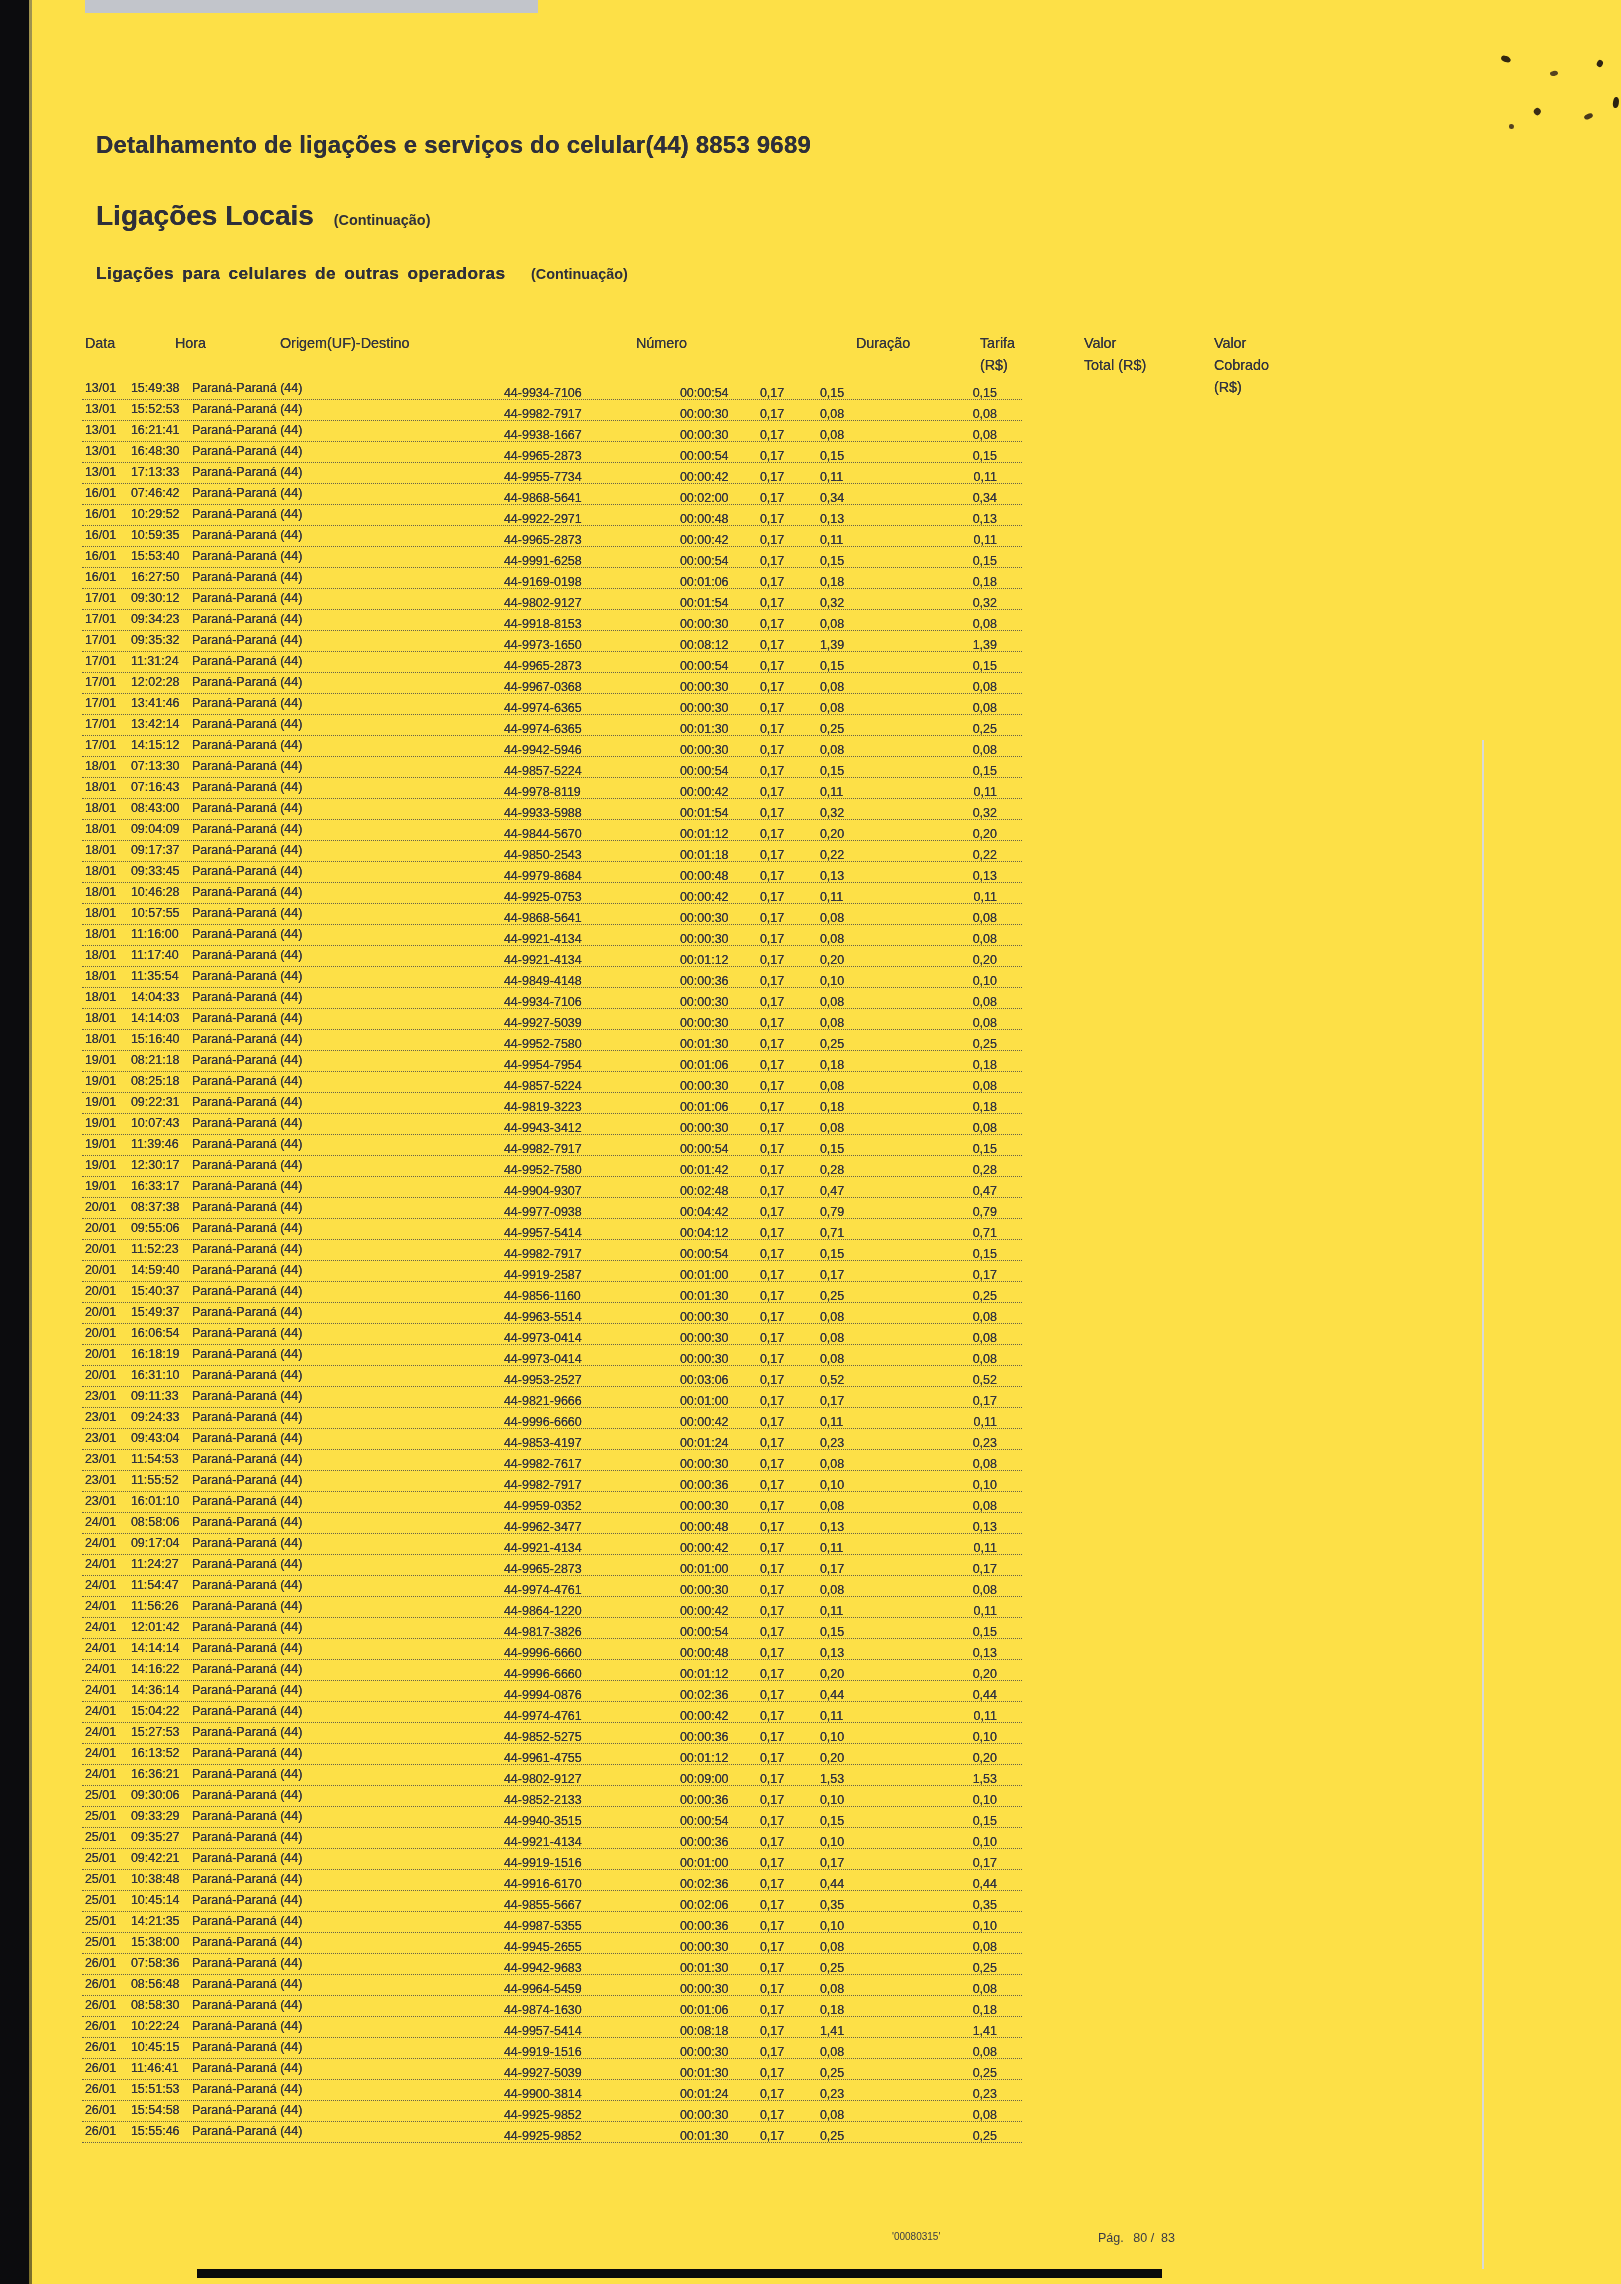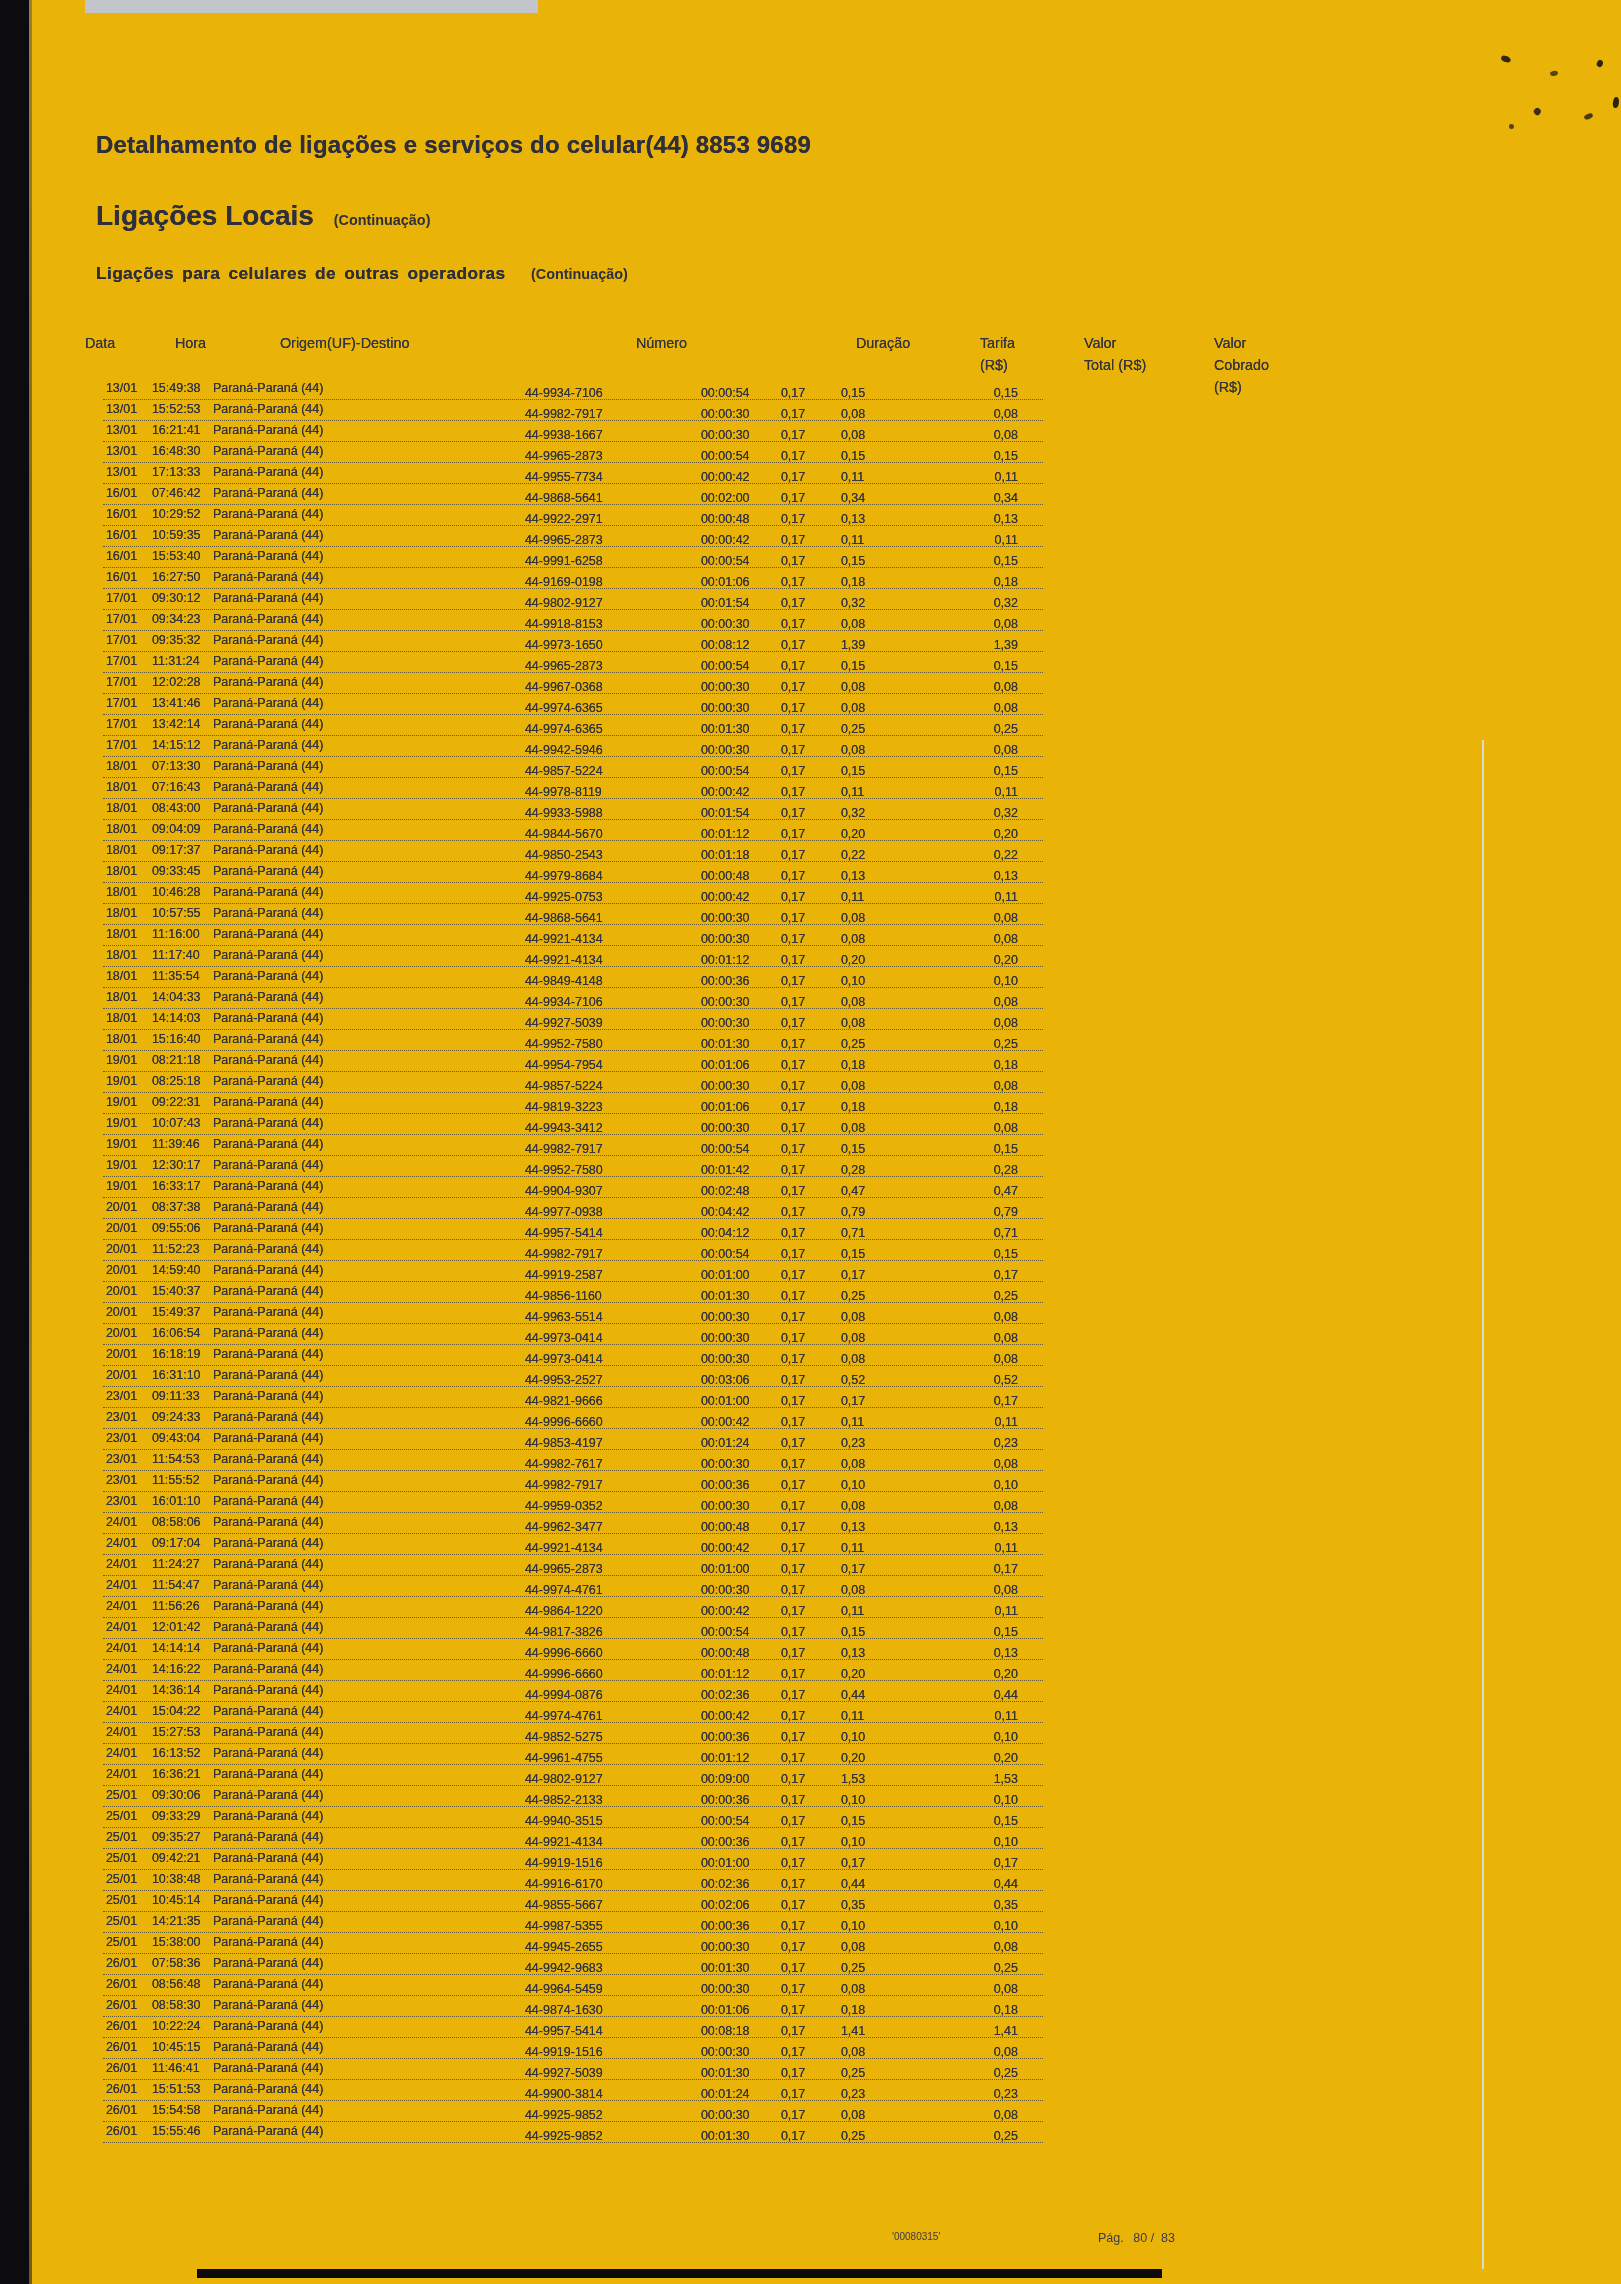--- a/index.html
+++ b/index.html
@@ -1,21 +1,21 @@
 <!DOCTYPE html>
 <html lang="pt-BR"><head>
 <meta charset="utf-8">
 <title>Detalhamento de ligações</title>
 <style>
   html,body { margin:0; padding:0; background:#e8e8e6; }
   .page {
     position:relative;
     width:1622px; height:2285px;
     margin:0 auto;
-    background:#eab308;
+    background:#fde047;
     font-family:"Liberation Sans", sans-serif;
     color:#2e2f3a;
     overflow:hidden;
   }
   
   .left-bar   { position:absolute; left:0; top:0; width:29px; height:2285px; background:#0c0c0e; }
   .left-bar:after { content:""; position:absolute; right:-2.9px; top:0; width:2.9px; height:100%;
                     background:linear-gradient(180deg,#555 0%,#222 30%,#666 70%,#111 100%); opacity:.55; }
   .top-strip  { position:absolute; left:85px; top:0; width:453px; height:12.5px; background:#c2c5cb; }
   .bottom-bar { position:absolute; left:197px; top:2269px; width:965px; height:8.6px; background:#0a0a0a; }
@@ -35,21 +35,21 @@
   .subsection-cont  { font-size:14.4px; font-weight:600; margin-left:21px; }
   
   .grid { display:grid; grid-template-columns:46px 61px 312px 176px 80px 60px 86px 1fr; }
   .thead {
     position:absolute; left:82px; top:332px; width:940px;
     font-size:14.4px; line-height:22px; color:#33343f;
     text-shadow:0 0 0.4px currentColor;
     gap:44px;
   }
   .thead .h { padding-left:2.9px; }
-  .tbody { position:absolute; left:82px; top:379px; width:940px;margin-left:21px; }
+  .tbody { position:absolute; left:82px; top:379px; width:940px; }
   .trow {
     position:relative;
     height:21px; box-sizing:border-box;
     border-bottom:1.9px dotted rgba(62,63,74,.78);
     font-size:12.5px; line-height:18px;
     color:#33343f;
     text-shadow:0 0 0.4px currentColor;
   }
   .trow .c { padding-left:2.9px; white-space:nowrap; overflow:visible; }
   .trow .v { transform:translateY(4.8px); }          

